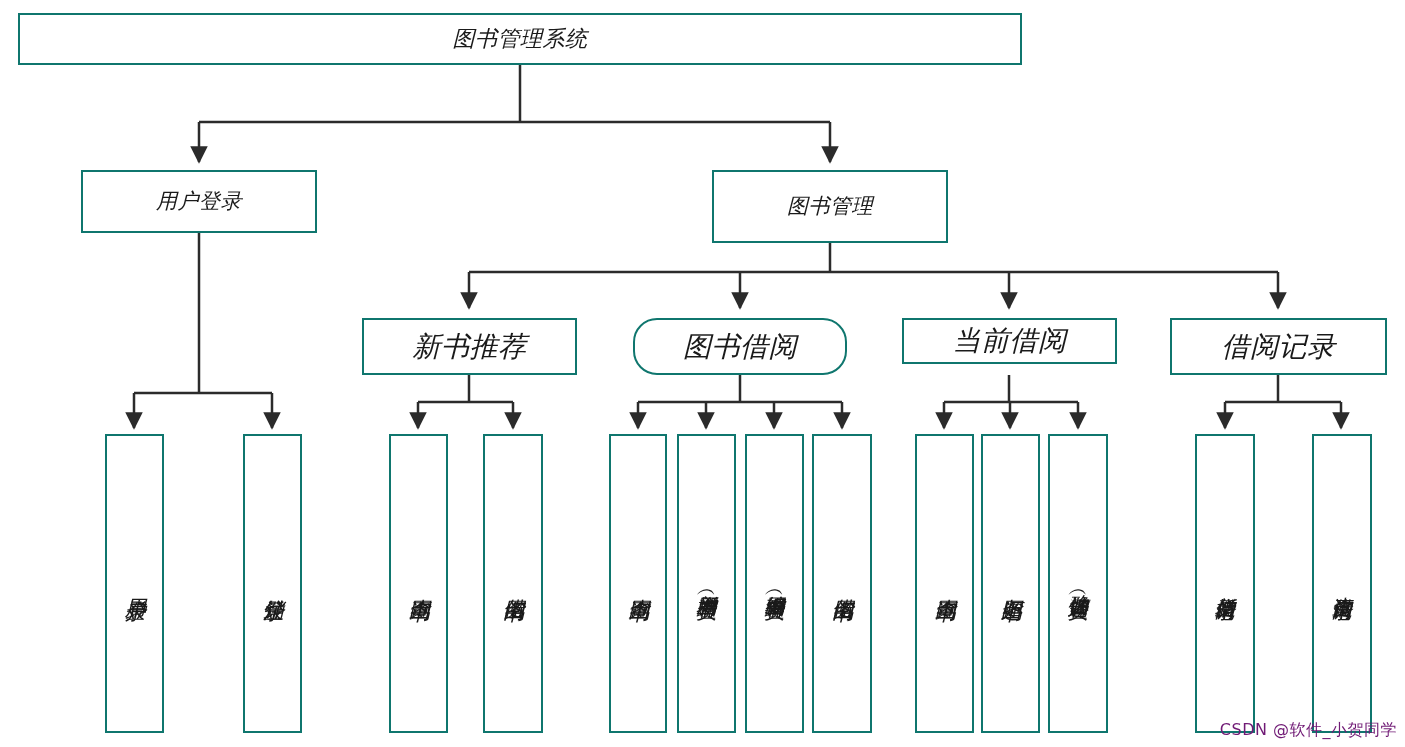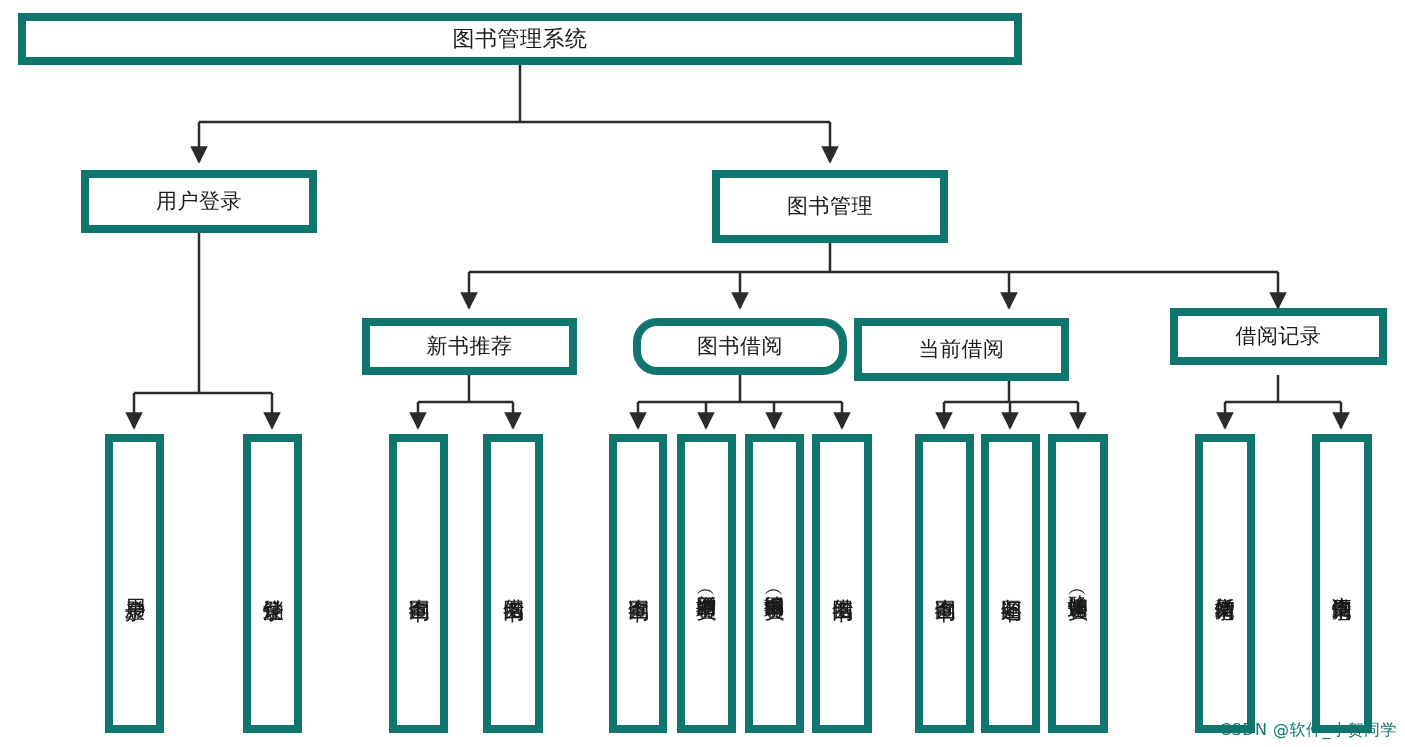--- a/index.html
+++ b/index.html
@@ -22,41 +22,42 @@
     position: absolute;
     left: 0;
     top: 0;
     width: 1405px;
     height: 747px;
     pointer-events: none;
   }
   .node {
     position: absolute;
     box-sizing: border-box;
-    border: 8px solid #0f766e;
+    border: 2px solid #0f766e;
     background: #ffffff;
     display: flex;
     align-items: center;
     justify-content: center;
     color: #1a1a1a;
+    font-style: italic;
   }
   .node .label {
     display: block;
     text-align: center;
     line-height: 1.18;
     letter-spacing: 0.5px;
   }
   .node-root .label {
     font-size: 22px;
   }
   .node-l2 .label {
     font-size: 21px;
   }
   .node-l3 .label {
-    font-size: 21px;
+    font-size: 28px;
   }
   .node-leaf {
     align-items: center;
     justify-content: center;
   }
   .node-leaf .label {
     writing-mode: vertical-rl;
     text-orientation: upright;
     font-size: 21px;
     line-height: 1.22;
@@ -65,21 +66,21 @@
     white-space: nowrap;
   }
   .node-leaf.tall-text .label {
     font-size: 20px;
   }
   #watermark {
     position: absolute;
     right: 8px;
     bottom: 6px;
     font-size: 16px;
-    color: #0f766e;
+    color: #701a75;
     letter-spacing: 0.5px;
     white-space: nowrap;
     font-family: "DejaVu Sans", "Liberation Sans", sans-serif;
   }
 </style>
 </head>
 <body>
 
 <div id="diagram">
 
@@ -144,24 +145,24 @@
   <div class="node node-l2" style="left:712px; top:170px; width:236px; height:73px;">
     <span class="label">图书管理</span>
   </div>
 
   <div class="node node-l3" style="left:362px; top:318px; width:215px; height:57px;">
     <span class="label">新书推荐</span>
   </div>
   <div class="node node-l3" style="left:633px; top:318px; width:214px; height:57px;border-radius:24px;">
     <span class="label">图书借阅</span>
   </div>
-  <div class="node node-l3" style="left:854px; top:318px; width:215px; height:63px;">
+  <div class="node node-l3" style="left:902px; top:318px; width:215px; height:46px;">
     <span class="label">当前借阅</span>
   </div>
-  <div class="node node-l3" style="left:1170px; top:308px; width:217px; height:57px;">
+  <div class="node node-l3" style="left:1170px; top:318px; width:217px; height:57px;">
     <span class="label">借阅记录</span>
   </div>
 
   <div class="node node-leaf" style="left:105px; top:434px; width:59px; height:299px;">
     <span class="label">用户登录</span>
   </div>
   <div class="node node-leaf" style="left:243px; top:434px; width:59px; height:299px;">
     <span class="label">注销登录</span>
   </div>
 

